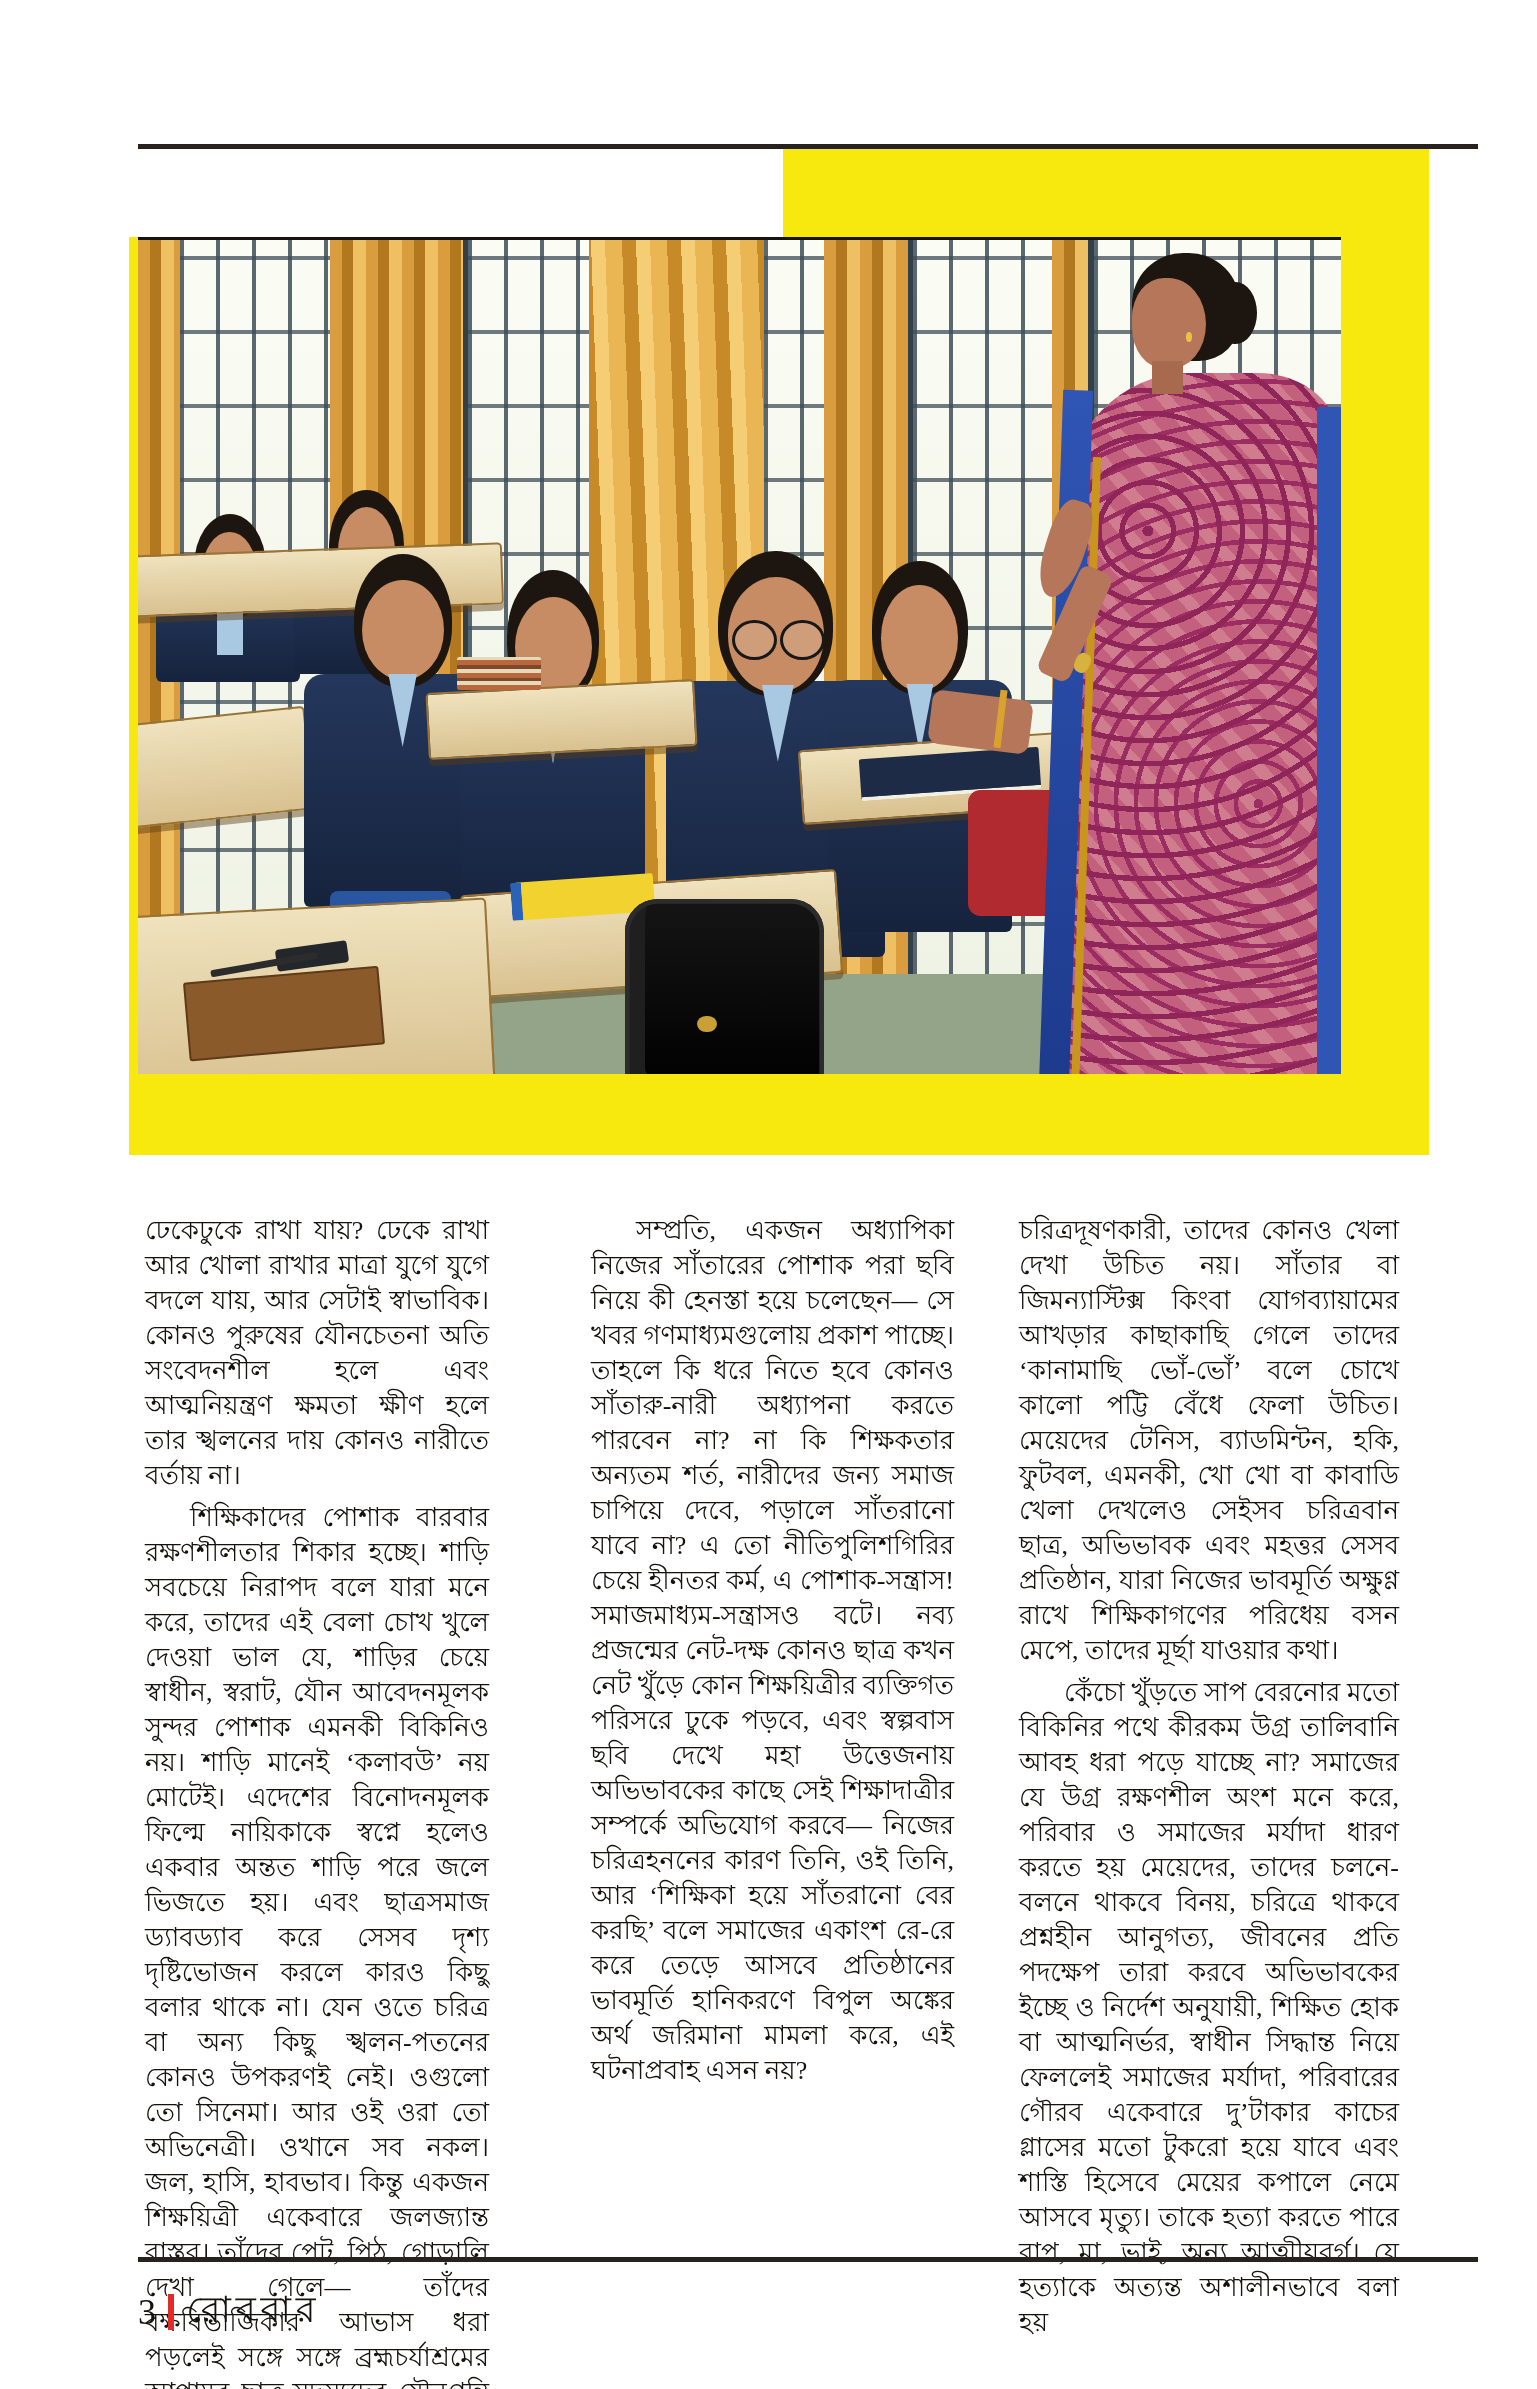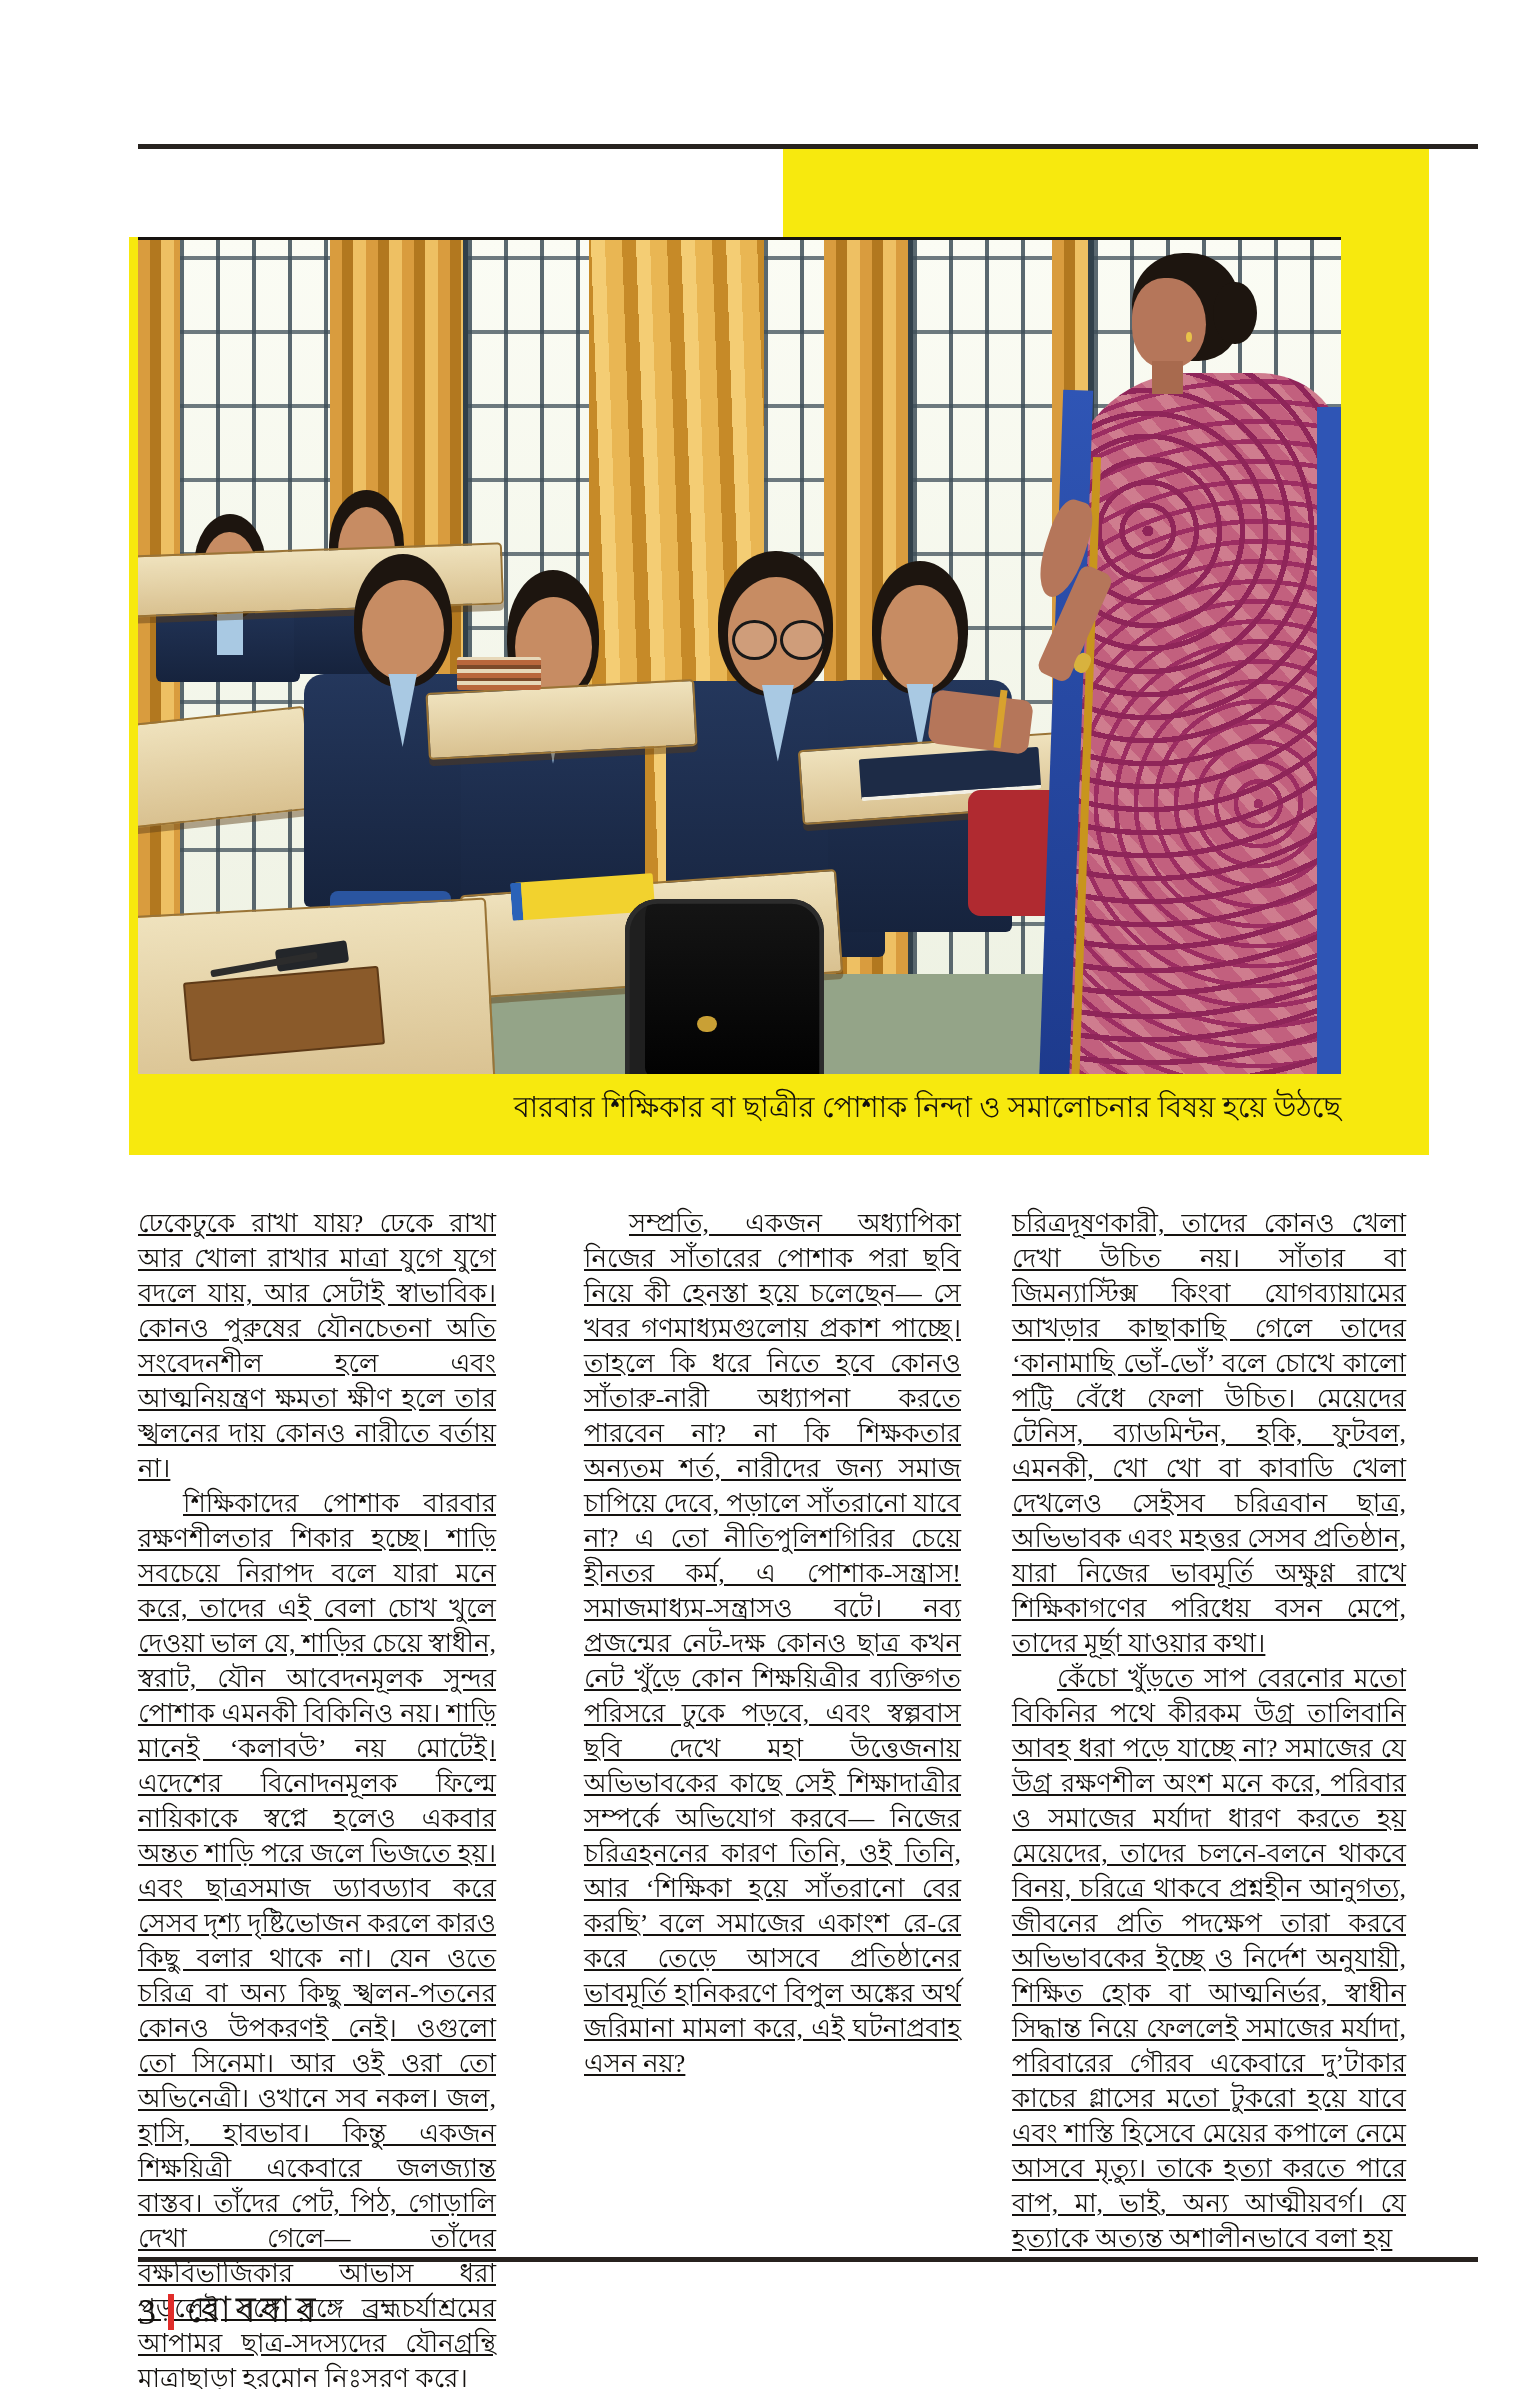--- a/index.html
+++ b/index.html
@@ -26,21 +26,21 @@
   .shirt{background:#a9c9e3;}
   .chair{background:#2a55a0;border-radius:7.8px;}
 
   
   .photo-caption{position:absolute;top:1090px;left:465px;width:876px;text-align:right;
       font-size:29px;line-height:1.2;color:#14110e;}
 
   
   .columns{position:absolute;top:1206px;left:138px;width:1271px;display:flex;}
   .col{font-size:26px;line-height:35px;text-align:justify;color:#14110e;}
-  .col p{margin:0;text-decoration:underline;}
+  .col p{margin:7px;}
   .col p.indent{text-indent:45px;}
   .col-1{width:358px;margin-right:88px;}
   .col-2{width:377px;margin-right:51px;}
   .col-3{width:394px;}
 
   
   .footer{position:absolute;left:138px;top:2282px;font-size:36px;color:#14110e;
           display:flex;align-items:center;gap:12.4px;}
   .footer .sep{display:inline-block;width:5.4px;height:36px;background:#e02d2a;}
   .footer .mag{letter-spacing:4.7px;}
@@ -148,21 +148,20 @@
       <span style="left:54%;top:11%;width:1.8%;height:1.2%;background:#e8c34a;border-radius:50%;"></span>
       <span style="left:44%;top:14.5%;width:9%;height:4%;background:#a86a4e;"></span>
       <span style="left:12%;top:31%;width:12%;height:12%;background:#b5765a;border-radius:40% 40% 55% 55%;transform:rotate(18deg);"></span>
       <span style="left:16%;top:39%;width:10%;height:14%;background:#b5765a;transform:rotate(24deg);border-radius:9.3px;"></span>
       <span style="left:21%;top:49.5%;width:4.5%;height:2.4%;background:#d8b23e;border-radius:40%;transform:rotate(24deg);"></span>
       <span style="left:-22%;top:54.5%;width:30%;height:6.5%;background:#b5765a;transform:rotate(7deg);border-radius:11px;"></span>
       <span style="left:-2%;top:54%;width:2.2%;height:7%;background:#d8a22e;transform:rotate(7deg);"></span>
     </div>
   </div>
 
-  <div class="photo-caption">বারবার শিক্ষিকার বা ছাত্রীর পোশাক নিন্দা ও সমালোচনার বিষয় হয়ে উঠছে</div>
 
   <div class="columns">
     <div class="col col-1">
       <p>ঢেকেঢুকে রাখা যায়? ঢেকে রাখা আর খোলা রাখার মাত্রা যুগে যুগে বদলে যায়, আর সেটাই স্বাভাবিক। কোনও পুরুষের যৌনচেতনা অতি সংবেদনশীল হলে এবং আত্মনিয়ন্ত্রণ ক্ষমতা ক্ষীণ হলে তার স্খলনের দায় কোনও নারীতে বর্তায় না।</p>
       <p class="indent">শিক্ষিকাদের পোশাক বারবার রক্ষণশীলতার শিকার হচ্ছে। শাড়ি সবচেয়ে নিরাপদ বলে যারা মনে করে, তাদের এই বেলা চোখ খুলে দেওয়া ভাল যে, শাড়ির চেয়ে স্বাধীন, স্বরাট, যৌন আবেদনমূলক সুন্দর পোশাক এমনকী বিকিনিও নয়। শাড়ি মানেই ‘কলাবউ’ নয় মোটেই। এদেশের বিনোদনমূলক ফিল্মে নায়িকাকে স্বপ্নে হলেও একবার অন্তত শাড়ি পরে জলে ভিজতে হয়। এবং ছাত্রসমাজ ড্যাবড্যাব করে সেসব দৃশ্য দৃষ্টিভোজন করলে কারও কিছু বলার থাকে না। যেন ওতে চরিত্র বা অন্য কিছু স্খলন-পতনের কোনও উপকরণই নেই। ওগুলো তো সিনেমা। আর ওই ওরা তো অভিনেত্রী। ওখানে সব নকল। জল, হাসি, হাবভাব। কিন্তু একজন শিক্ষয়িত্রী একেবারে জলজ্যান্ত বাস্তব। তাঁদের পেট, পিঠ, গোড়ালি দেখা গেলে— তাঁদের বক্ষবিভাজিকার আভাস ধরা পড়লেই সঙ্গে সঙ্গে ব্রহ্মচর্যাশ্রমের আপামর ছাত্র-সদস্যদের যৌনগ্রন্থি মাত্রাছাড়া হরমোন নিঃসরণ করে।</p>
     </div>
     <div class="col col-2">
       <p class="indent">সম্প্রতি, একজন অধ্যাপিকা নিজের সাঁতারের পোশাক পরা ছবি নিয়ে কী হেনস্তা হয়ে চলেছেন— সে খবর গণমাধ্যমগুলোয় প্রকাশ পাচ্ছে। তাহলে কি ধরে নিতে হবে কোনও সাঁতারু-নারী অধ্যাপনা করতে পারবেন না? না কি শিক্ষকতার অন্যতম শর্ত, নারীদের জন্য সমাজ চাপিয়ে দেবে, পড়ালে সাঁতরানো যাবে না? এ তো নীতিপুলিশগিরির চেয়ে হীনতর কর্ম, এ পোশাক-সন্ত্রাস! সমাজমাধ্যম-সন্ত্রাসও বটে। নব্য প্রজন্মের নেট-দক্ষ কোনও ছাত্র কখন নেট খুঁড়ে কোন শিক্ষয়িত্রীর ব্যক্তিগত পরিসরে ঢুকে পড়বে, এবং স্বল্পবাস ছবি দেখে মহা উত্তেজনায় অভিভাবকের কাছে সেই শিক্ষাদাত্রীর সম্পর্কে অভিযোগ করবে— নিজের চরিত্রহননের কারণ তিনি, ওই তিনি, আর ‘শিক্ষিকা হয়ে সাঁতরানো বের করছি’ বলে সমাজের একাংশ রে-রে করে তেড়ে আসবে প্রতিষ্ঠানের ভাবমূর্তি হানিকরণে বিপুল অঙ্কের অর্থ জরিমানা মামলা করে, এই ঘটনাপ্রবাহ এসন নয়?</p>
     </div>
     <div class="col col-3">

